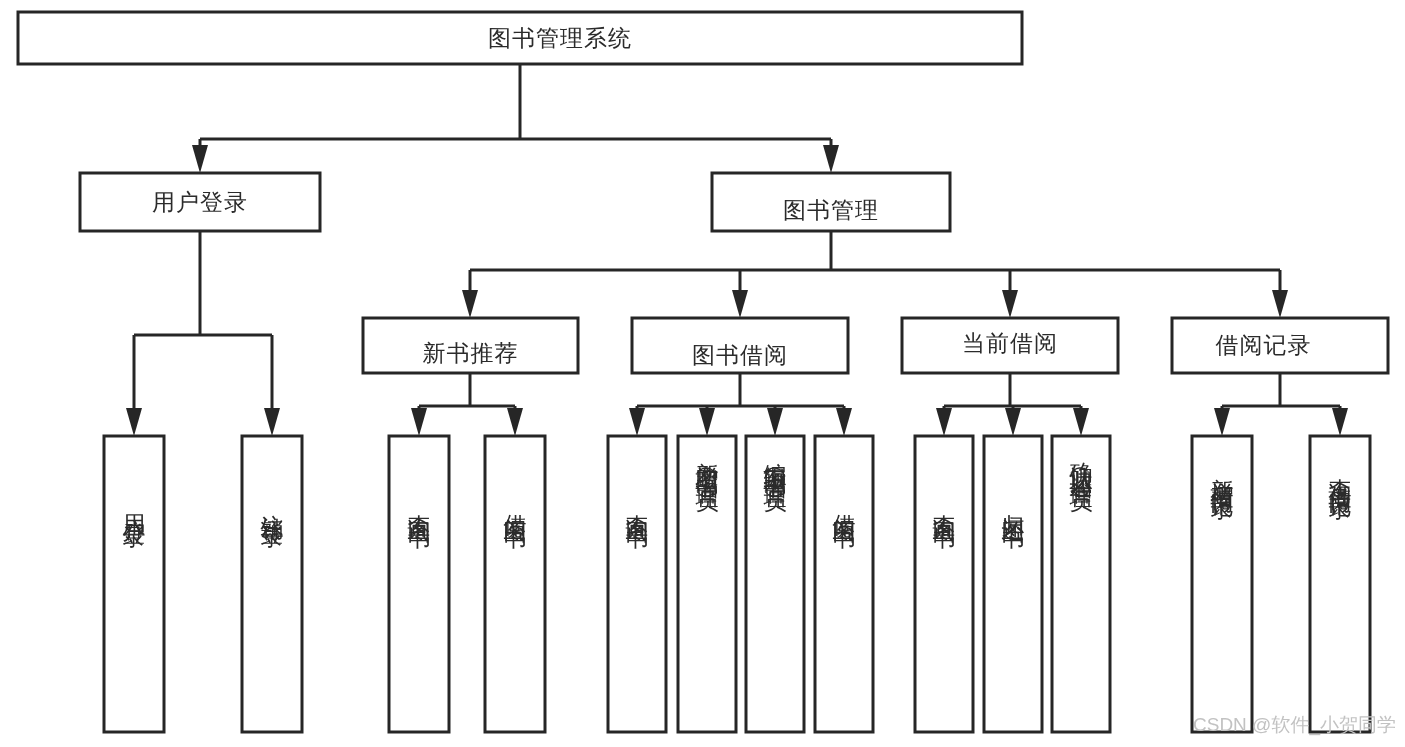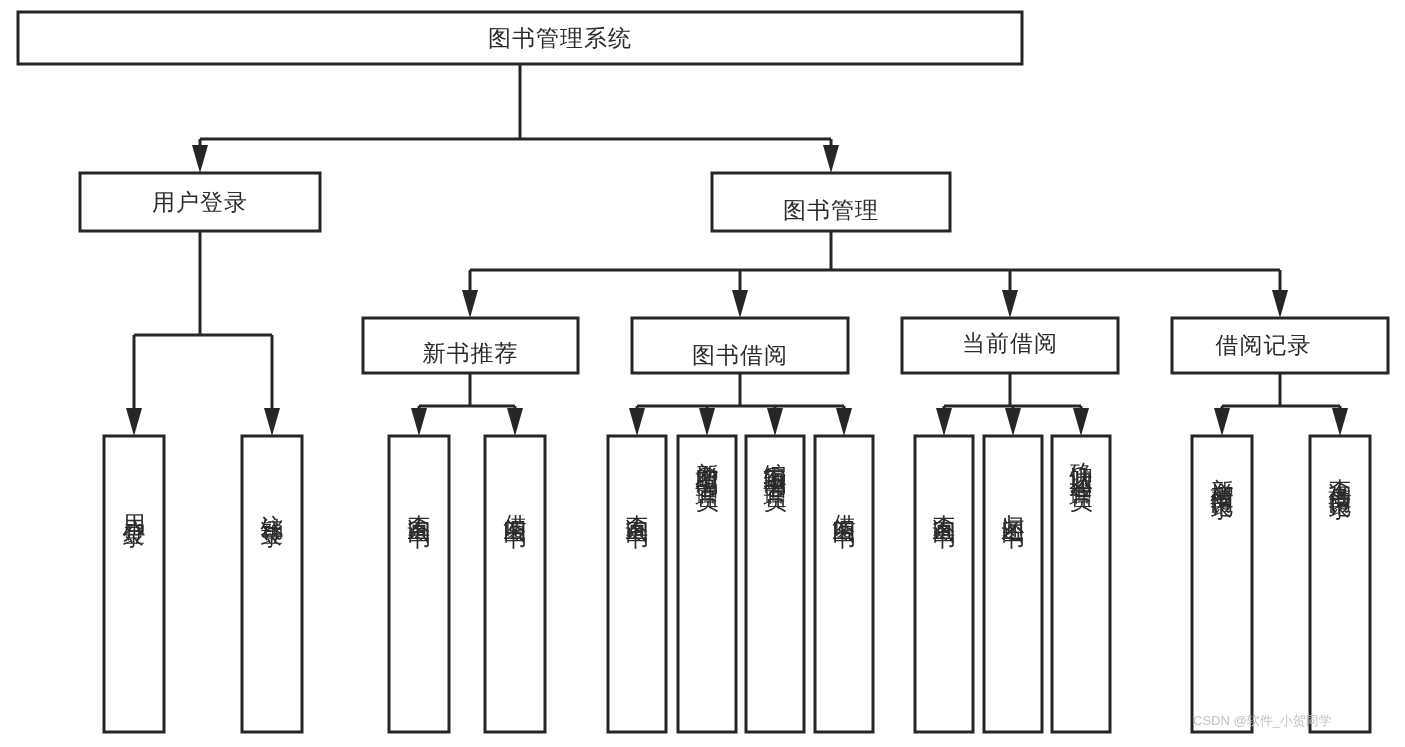--- a/index.html
+++ b/index.html
@@ -64,21 +64,21 @@
     font-size: 23px;
     color: #2b2b2b;
     letter-spacing: 1px;
     white-space: nowrap;
   }
   .wm-wrap {
     position: absolute;
     left: 1193px;
     top: 712px;
     color: #c2c2c2;
-    font-size: 13px;
+    font-size: 19px;
     font-family: "Liberation Sans", "DejaVu Sans", sans-serif;
     white-space: nowrap;
     text-align: right;
   }
 </style>
 </head>
 <body>
 
 <div id="diagram-root">
 

